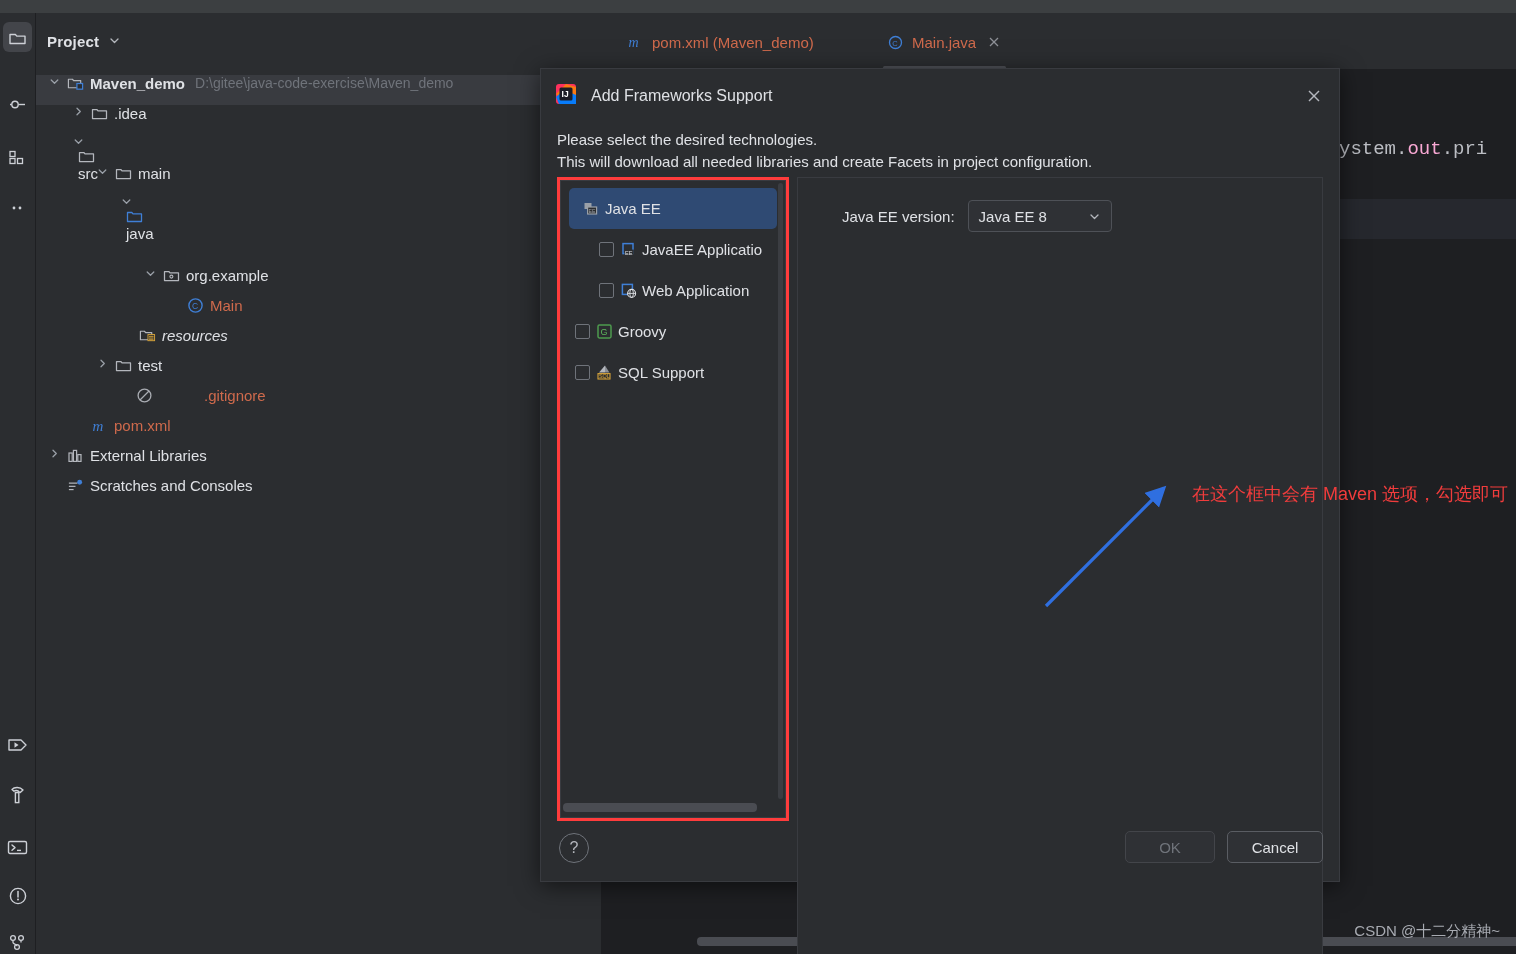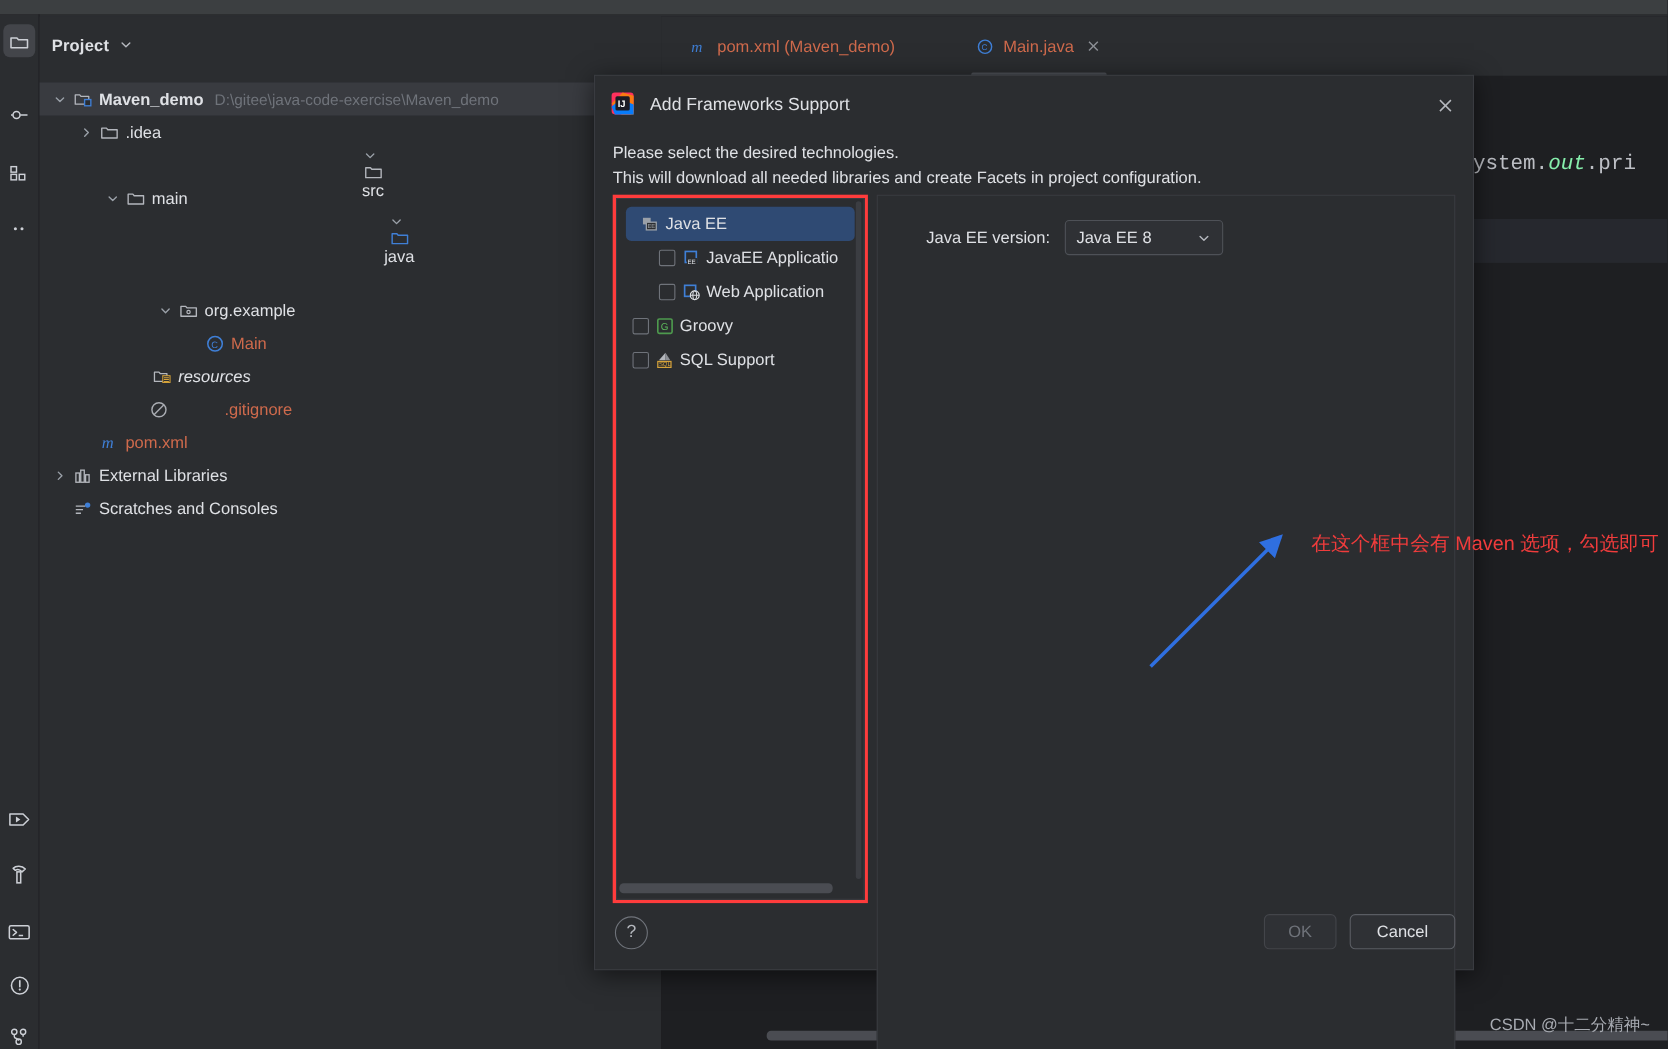--- a/index.html
+++ b/index.html
@@ -21,58 +21,58 @@
   .tool-ic svg{display:block;}
   .tool-ic.active:before{content:"";position:absolute;left:3px;top:3px;width:29px;height:30px;
       background:#43454a;border-radius:6px;}
   .tool-ic svg{position:relative;z-index:2;}
 
   
   .project-panel{position:absolute;left:36px;top:15px;width:564px;height:939px;background:#2b2d30;}
   .proj-header{position:absolute;left:11px;top:18px;display:flex;align-items:center;gap:9px;}
   .proj-header .ttl{font-size:15px;color:#dfe1e5;font-weight:bold;letter-spacing:.2px;}
   .tree{position:absolute;left:0;top:60px;width:564px;}
-  .row{position:relative;height:30px;display:flex;align-items:center;white-space:nowrap;}
+  .row{position:relative;height:30px;display:flex;white-space:nowrap;}
   .row.sel{background:#393b40;}
   .arrow{width:13px;height:13px;flex:0 0 13px;}
   .node-ic{width:17px;height:17px;flex:0 0 17px;display:inline-flex;align-items:center;justify-content:center;}
   .node-lbl{font-size:15px;color:#dfe1e5;margin-left:6px;}
   .node-lbl.bold{font-weight:bold;}
   .node-lbl.red{color:#cf6a4c;}
   .node-path{font-size:14px;color:#6f737a;margin-left:10px;}
 
   
   .editor-wrap{position:absolute;left:601px;top:15px;right:0;bottom:0;background:#1e1f22;}
   .tabbar{position:absolute;left:0;top:0;width:915px;height:54px;background:#2b2d30;}
   .tab{position:absolute;top:0;height:54px;display:flex;align-items:center;gap:8px;padding:0 14px;box-sizing:border-box;}
   .tab .lbl{font-size:15px;color:#cf6a4c;}
   .tab.active:after{content:"";position:absolute;left:10px;right:10px;bottom:0;height:3px;background:#4e5157;border-radius:2px;}
   .tab .close{width:14px;height:14px;margin-left:4px;}
   .code-area{position:absolute;left:0;top:54px;right:0;bottom:0;background:#1e1f22;}
   .code-hl{position:absolute;left:0;top:130px;right:0;height:40px;background:#26282e;}
   .code-line{position:absolute;left:1339px;top:138px;font-family:"Liberation Mono","DejaVu Sans Mono",monospace;
      font-size:19px;color:#bcbec4;white-space:nowrap;}
-  .code-line .kw{color:#86efac;font-style:italic;margin-top:24px;}
+  .code-line .kw{color:#f9a8d4;margin-top:24px;}
   .editor-hscroll{position:absolute;left:96px;bottom:8px;width:1420px;height:9px;background:#4a4c52;border-radius:4px;}
 
   
   .watermark{position:absolute;right:16px;top:922px;font-size:15px;color:#a8abb2;}
 
   
   .dialog{position:absolute;left:540px;top:68px;width:800px;height:814px;background:#2b2d30;
           border:1px solid #393b40;box-shadow:0 4px 22px rgba(0,0,0,.55);box-sizing:border-box;}
   .dlg-title{position:absolute;left:14px;top:14px;display:flex;align-items:center;gap:14px;}
   .dlg-title .t{font-size:16px;color:#dfe1e5;}
   .dlg-close{position:absolute;right:14px;top:16px;width:22px;height:22px;display:flex;align-items:center;justify-content:center;}
   .dlg-desc{position:absolute;left:16px;top:60px;width:760px;font-size:15px;color:#dfe1e5;line-height:22px;}
 
   .list-outer{position:absolute;left:16px;top:108px;width:232px;height:644px;
               border:3px solid #ff3c3c;box-sizing:border-box;}
   .list-inner{position:absolute;inset:0;background:#2b2d30;border:1px solid #393b40;box-sizing:border-box;overflow:hidden;}
-  .fw-row{position:relative;height:31px;display:flex;align-items:center;white-space:nowrap;padding-left:8px;box-sizing:border-box;}
+  .fw-row{position:relative;height:41px;display:flex;align-items:center;white-space:nowrap;padding-left:8px;box-sizing:border-box;}
   .fw-row.selected{background:#2f4a73;margin:0 8px 0 8px;border-radius:5px;padding-left:8px;}
   .fw-row.child{padding-left:38px;}
   .fw-row.top{padding-left:14px;}
   .cb{width:15px;height:15px;flex:0 0 15px;border:1px solid #6f737a;border-radius:2px;background:#2b2d30;box-sizing:border-box;margin-right:6px;}
   .fw-ic{width:17px;height:17px;flex:0 0 17px;display:inline-flex;align-items:center;justify-content:center;margin-right:2px;}
   .fw-lbl{font-size:15px;color:#dfe1e5;margin-left:3px;}
   .list-hscroll{position:absolute;left:2px;bottom:5px;width:194px;height:9px;background:#4a4c52;border-radius:4px;}
   .list-vscroll{position:absolute;right:2px;top:2px;width:5px;bottom:18px;background:#3b3d42;border-radius:3px;}
 
   .right-pane{position:absolute;left:256px;top:108px;right:16px;height:792px;
@@ -86,21 +86,21 @@
 
   .annot-text{position:absolute;left:394px;top:304px;font-size:18px;color:#f03c3c;white-space:nowrap;
               font-family:"Liberation Sans","DejaVu Sans",sans-serif;}
   .annot-arrow{position:absolute;left:244px;top:300px;}
 
   .dlg-footer{position:absolute;left:0;right:0;bottom:0;height:62px;}
   .help-btn{position:absolute;left:18px;top:14px;width:28px;height:28px;border:1px solid #6f737a;border-radius:50%;
             display:flex;align-items:center;justify-content:center;font-size:16px;color:#b4b7bd;}
   .btn{position:absolute;top:12px;height:32px;border-radius:5px;display:flex;align-items:center;justify-content:center;
        font-size:15px;box-sizing:border-box;}
-  .btn.ok{right:124px;width:66px;border:1px solid #43454a;color:#6f737a;background:#2f3135;}
+  .btn.ok{right:124px;width:90px;border:1px solid #43454a;color:#6f737a;background:#2f3135;}
   .btn.cancel{right:16px;width:96px;border:1px solid #5a5d63;color:#dfe1e5;background:#2f3135;}
 </style>
 </head>
 <body>
 
 <div class="topbar"></div>
 <div class="topbar-shadow"></div>
 
 <div class="toolstrip">
   <div class="tool-ic active" style="top:6px">
@@ -292,20 +292,31 @@
         <span class="node-ic" style="margin-left: 6px;">
           <svg width="18" height="17" viewBox="0 0 18 17">
             <path d="M1.5 4h4.3l1.2 1.4h6.5v7.6H1.5z" fill="none" stroke="#b4b7bd" stroke-width="1.25" stroke-linejoin="round"></path>
             <rect x="9.5" y="7.5" width="7" height="6.5" fill="#2b2d30" stroke="#d6a33a" stroke-width="1"></rect>
             <line x1="10.6" y1="9.4" x2="15.4" y2="9.4" stroke="#d6a33a" stroke-width="1"></line>
             <line x1="10.6" y1="11.2" x2="15.4" y2="11.2" stroke="#d6a33a" stroke-width="1"></line>
             <line x1="10.6" y1="13" x2="15.4" y2="13" stroke="#d6a33a" stroke-width="1"></line>
           </svg>
         </span>
         <span class="node-lbl">resources</span>
+      </div>
+      <div class="row" style="padding-left: 60px;">
+        <span class="arrow"><svg width="13" height="13" viewBox="0 0 13 13">
+            <path d="M5 3.2l3.3 3.3L5 9.8" fill="none" stroke="#9aa0a8" stroke-width="1.25" stroke-linecap="round" stroke-linejoin="round"></path>
+          </svg></span>
+        <span class="node-ic" style="margin-left: 6px;">
+          <svg width="17" height="17" viewBox="0 0 17 17">
+            <path d="M1.5 4.5h4.3l1.2 1.4h8.5v7.6H1.5z" fill="none" stroke="#b4b7bd" stroke-width="1.25" stroke-linejoin="round"></path>
+          </svg>
+        </span>
+        <span class="node-lbl">test</span>
       </div>
       <div class="row" style="padding-left: 36px; gap: 45px;">
         <span class="arrow"></span>
         <span class="node-ic" style="margin-left: 6px;">
           <svg width="17" height="17" viewBox="0 0 17 17">
             <circle cx="8.5" cy="8.5" r="6.4" fill="none" stroke="#a9acb2" stroke-width="1.3"></circle>
             <line x1="4" y1="13" x2="13" y2="4" stroke="#a9acb2" stroke-width="1.3"></line>
           </svg>
         </span>
         <span class="node-lbl red">.gitignore</span>

